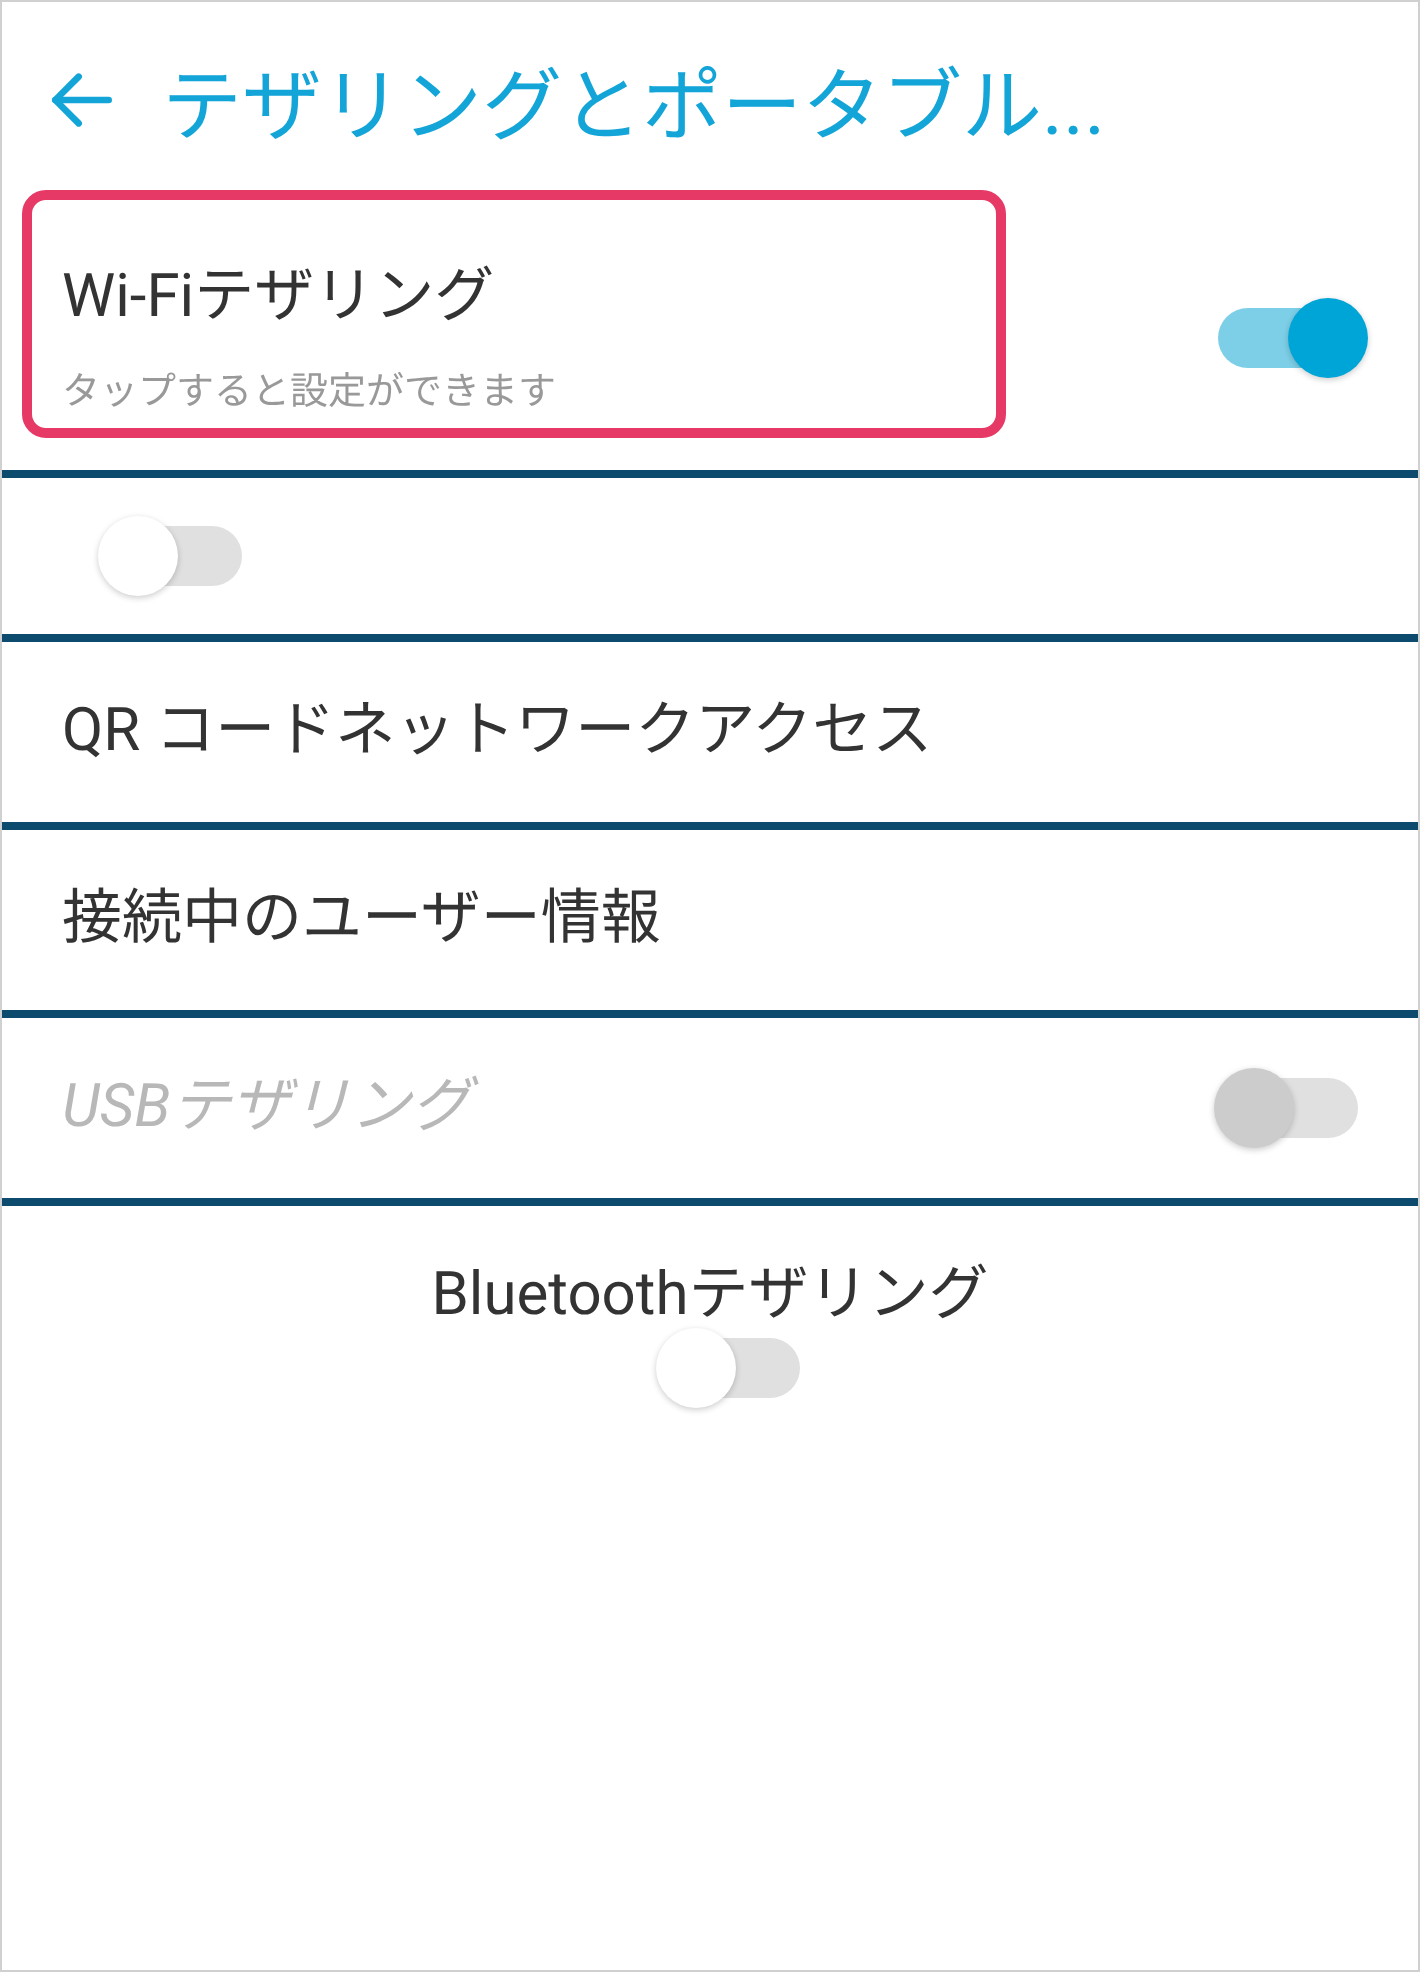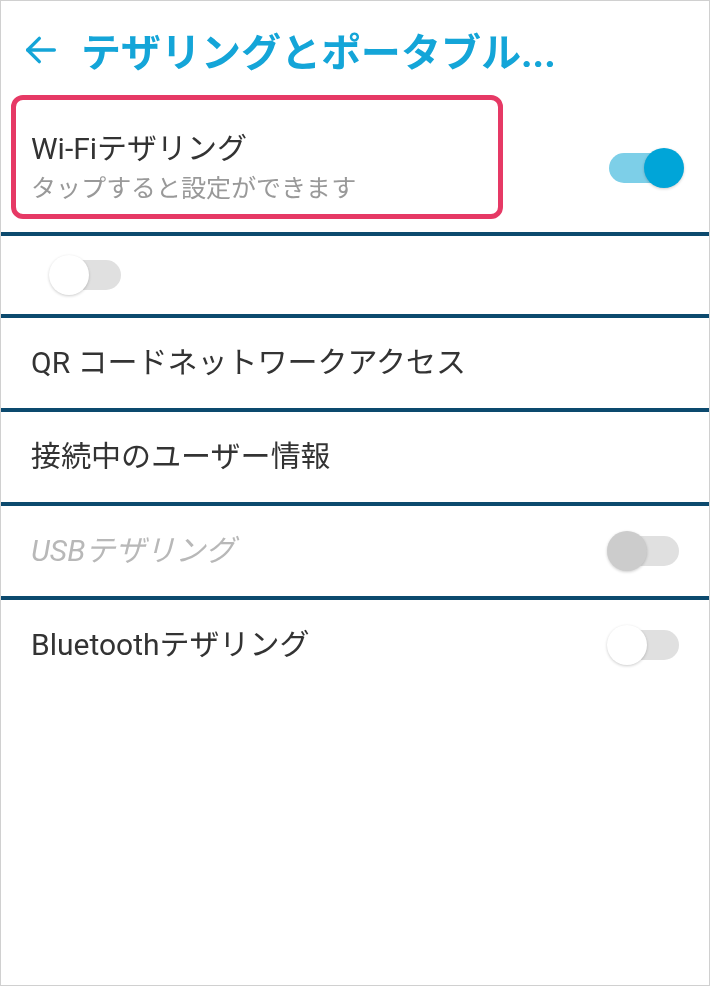--- a/index.html
+++ b/index.html
@@ -23,48 +23,49 @@
     }
     .back-arrow {
       color: #14a5d8;
       display: flex;
       align-items: center;
       cursor: pointer;
     }
     .page-title {
       color: #14a5d8;
       font-size: 40px;
-      font-weight: 700;
+      font-weight: 400;
       white-space: nowrap;
       overflow: hidden;
     }
     .list-item {
       display: flex;
       align-items: center;
       justify-content: space-between;
       padding: 24px 30px;
       border-bottom: 4px solid #0c4a6e;
       cursor: pointer;
     }
     .list-item.no-border {
       border-bottom: none;
+      flex-direction: column;
     }
     .item-text {
       flex: 1;
     }
     .item-title {
       font-size: 30px;
       color: #333333;
       line-height: 1.4;
     }
     .item-subtitle {
-      font-size: 25px;
+      font-size: 19px;
       color: #999999;
       line-height: 1.5;
-      margin-top: 0;
+      margin-top: 12px;
     }
     .item-title.disabled {
       color: #b8b8b8;
       font-style: italic;
     }
     .item-subtitle.disabled {
       color: #c8c8c8;
     }
     .toggle {
       width: 70px;

